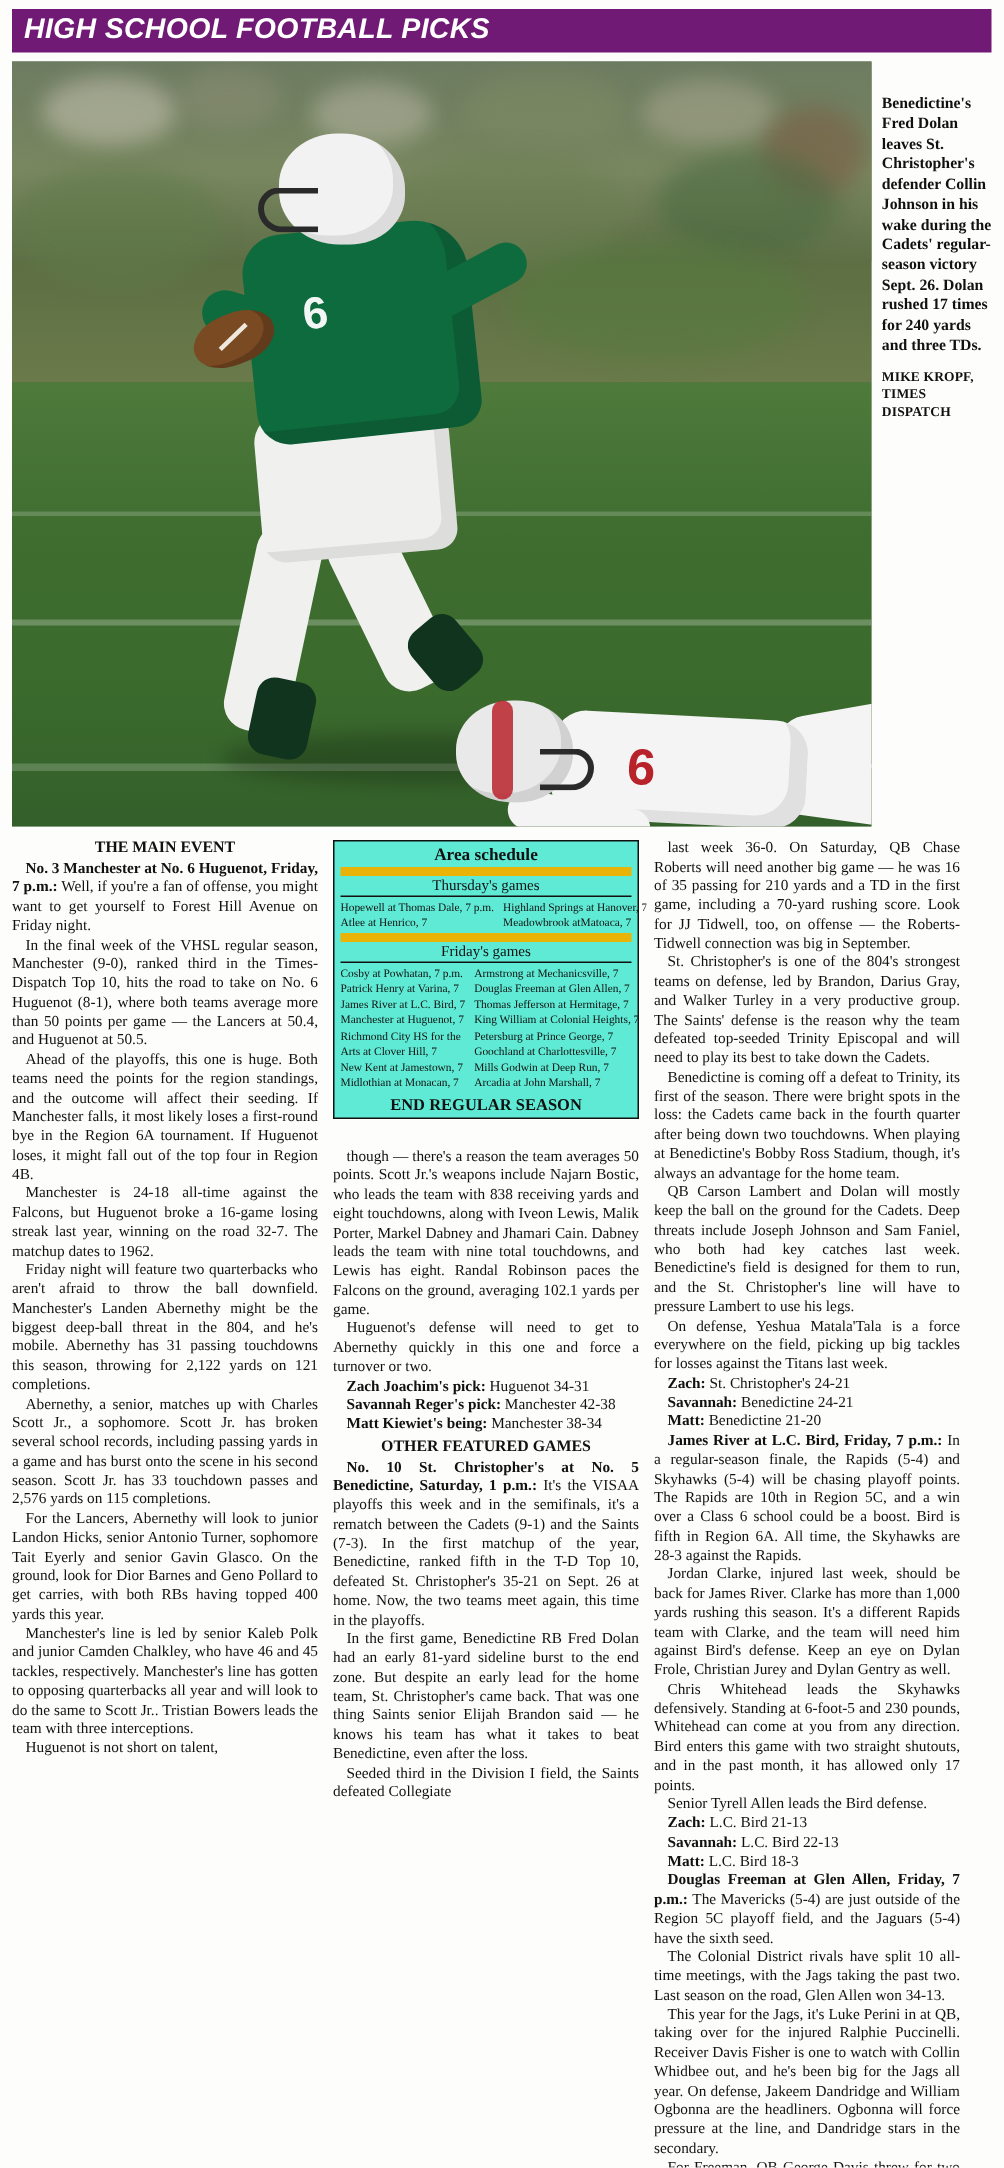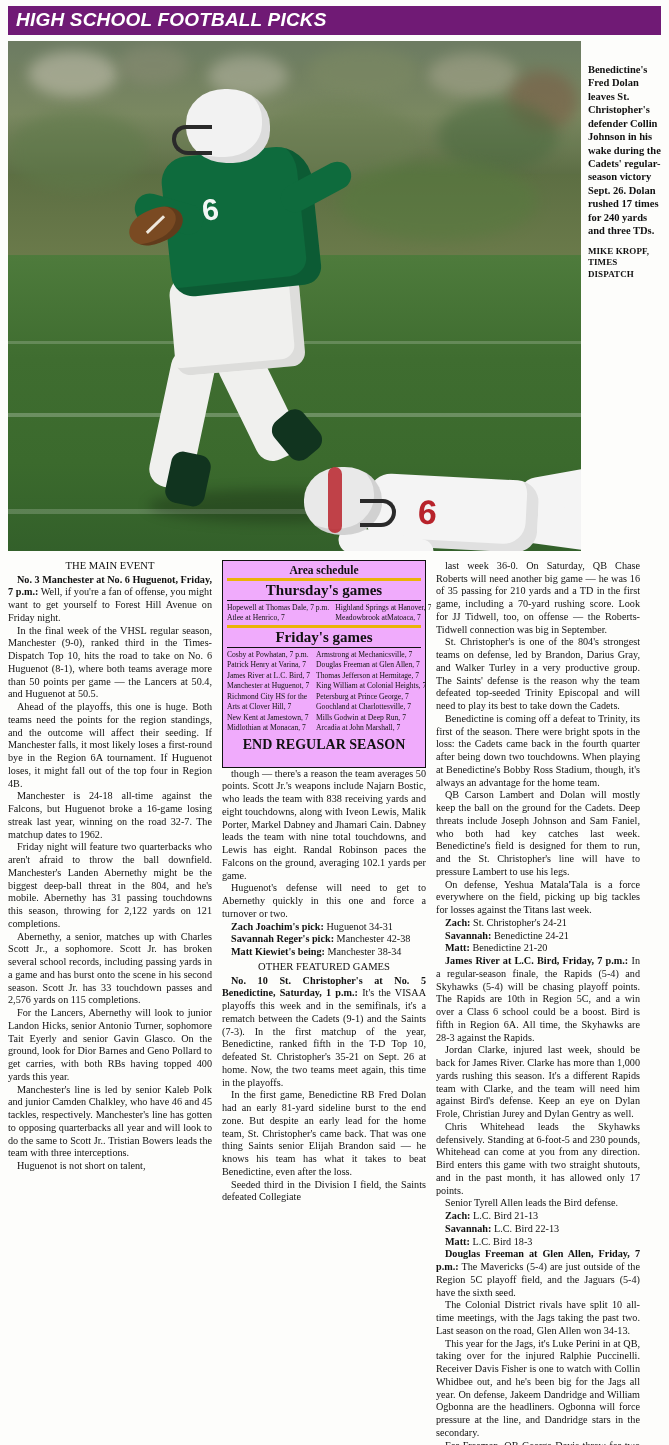--- a/index.html
+++ b/index.html
@@ -109,46 +109,46 @@
   .col { width: 204px; }
   .col p, .col div.txt {
     font-size: 10.2px;
     line-height: 1.25;
     text-align: justify;
     margin: 0;
     text-indent: 9px;
   }
   .hdr-center {
     text-align: center;
-    font-weight: normal;
+    font-weight: bold;
     font-size: 10.6px;
     line-height:1.2;
     text-indent: 0;
     margin-bottom: 1px;
   }
   .lead { text-indent: 0; }
   b.run { font-weight: bold; }
 
   
   .schedbox {
     border: 1px solid #111;
-    padding: 3px 4px 14px 4px;
-    margin-bottom: 0;
-    background:#f0abfc;
+    padding: 3px 4px 2px 4px;
+    margin-bottom: 20px;
+    background:#5eead4;
   }
   .sched-title {
     text-align:center; font-weight:bold; font-size:11.5px; margin-bottom:2px;
     font-family:"Liberation Serif", serif;
   }
-  .sched-sub { text-align:center; font-weight:bold; font-size:15px; border-top:3px solid #eab308;
+  .sched-sub { text-align:center; font-weight:normal; font-size:10px; border-top:6px solid #eab308;
     border-bottom:1px solid #111; margin: 1px 0 2px 0; padding:1px 0; }
   .sched-grid { display:flex; gap:6px; }
   .sched-col { flex:1; }
   .sched-grid .sched-col div { font-size:7.6px; line-height:1.38; white-space: nowrap; overflow:hidden; }
-  .sched-end { text-align:center; font-weight:bold; font-size:14px; margin-top:3px; }
+  .sched-end { text-align:center; font-weight:bold; font-size:11px; margin-top:3px; }
 
   .pick { font-size:10.2px; line-height:1.25; text-indent:9px; margin:0;}
   .pick b { font-weight:bold; }
 </style>
 </head>
 <body>
 
 <div class="page">
 
   <div class="masthead">HIGH SCHOOL FOOTBALL PICKS</div>

